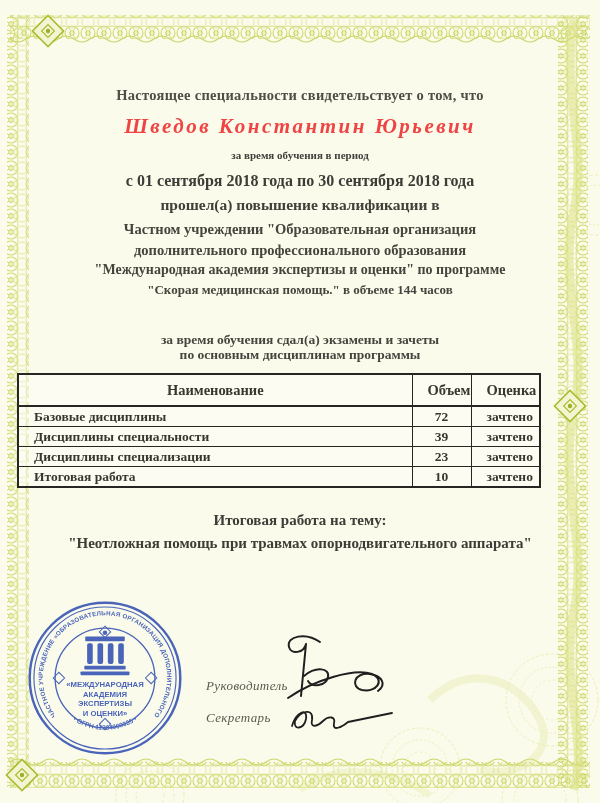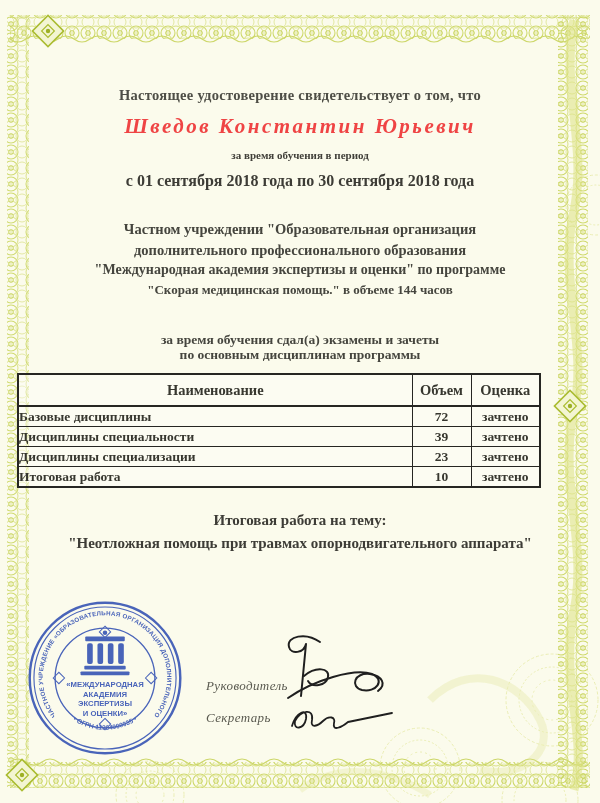--- a/index.html
+++ b/index.html
@@ -25,21 +25,21 @@
   .l-final1{top:512px;font-size:15px;font-weight:700;color:#3d3c36;}
   .l-final2{top:535px;font-size:15px;font-weight:700;color:#3d3c36;}
 
   table.grades{
     position:absolute;top:373px;left:17px;width:522px;
     border-collapse:collapse;table-layout:fixed;
     font-family:"Liberation Serif","DejaVu Serif",serif;
   }
   table.grades th, table.grades td{
     border:1.5px solid #262622;color:#37372f;
-    padding:1px 0;background:rgba(255,255,255,.35);
+    padding:1px 15px;background:rgba(255,255,255,.35);
   }
   table.grades{border:2px solid #262622;}
   table.grades th{
     font-size:14.5px;font-weight:700;height:28px;
     border-bottom:2.5px solid #262622;
   }
   table.grades td{font-size:13.5px;font-weight:600;height:17px;}
   td.c,th.c{text-align:center;}
   td.nm{text-align:left;}
   col.c-name{width:394px;} col.c-vol{width:59px;} col.c-grade{width:69px;}
@@ -123,24 +123,25 @@
     <g transform="translate(596,205)">
         <circle r="30" stroke-dasharray="3,2"></circle>
         <circle r="20" stroke-dasharray="2,2"></circle>
       </g>
     <path d="M430,700 C470,660 520,680 540,720 C556,752 520,780 480,770" stroke-width="8" opacity=".5"></path>
     <path d="M300,790 C340,760 390,770 430,795" stroke-width="7" opacity=".45"></path>
   </g>
 </svg>
 
 <div class="content">
-  <div class="line intro">Настоящее удостоверение свидетельствует о том, что</div>
+  <div class="line intro">Настоящее специальности свидетельствует о том, что</div>
   <div class="line name">Шведов Константин Юрьевич</div>
   <div class="line l-period">за время обучения в период</div>
   <div class="line l-dates">с 01 сентября 2018 года по 30 сентября 2018 года</div>
+  <div class="line l-passed">прошел(а) повышение квалификации в</div>
   <div class="line l-org1">Частном учреждении "Образовательная организация</div>
   <div class="line l-org2">дополнительного профессионального образования</div>
   <div class="line l-org3">"Международная академия экспертизы и оценки" по программе</div>
   <div class="line l-prog">"Скорая медицинская помощь." в объеме 144 часов</div>
   <div class="line l-ex2">по основным дисциплинам программы</div>
   <div class="line l-ex1">за время обучения сдал(а) экзамены и зачеты</div>
 
   <table class="grades">
     <colgroup>
         <col class="c-name">

